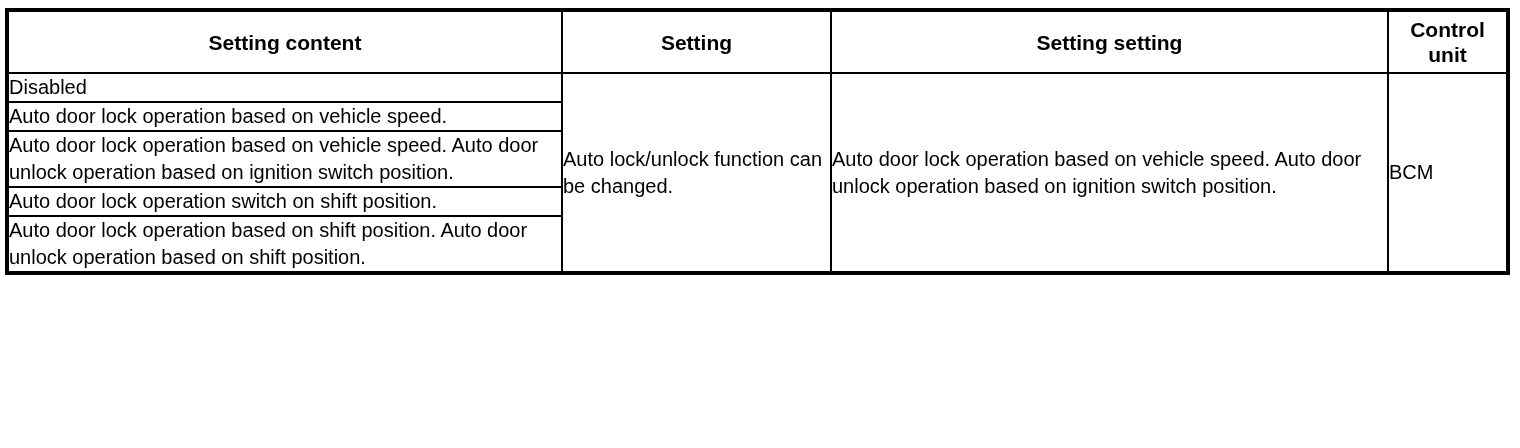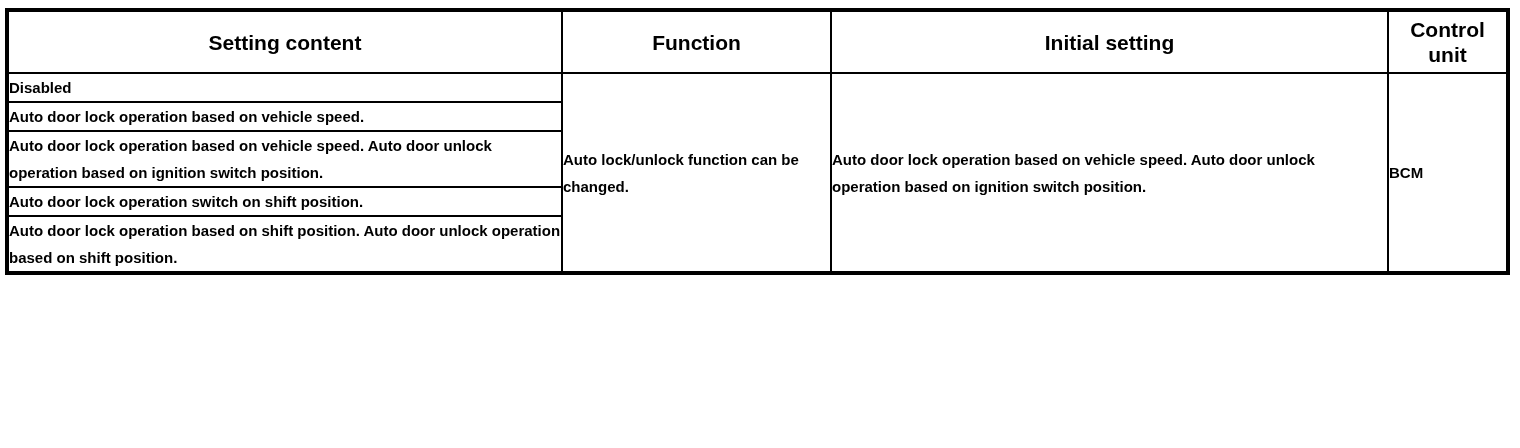--- a/index.html
+++ b/index.html
@@ -40,22 +40,22 @@
   thead th {
     text-align: center;
     font-weight: bold;
     font-size: 21px;
     line-height: 25px;
     height: 60px;
     border-bottom-width: 3px;
     padding: 4px 6px;
   }
   tbody td {
-    font-weight: bold;
-    font-size: 15px;
+    font-weight: normal;
+    font-size: 20px;
     line-height: 27px;
     text-align: left;
     padding: 5px 7px 6px 7px;
     vertical-align: top;
   }
   td.mid-cell {
     vertical-align: middle;
     padding-left: 9px;
     padding-right: 9px;
   }
@@ -83,24 +83,24 @@
       <col class="c-initial">
       <col class="c-unit">
     </colgroup>
 
     <thead>
       <tr>
         <th>
           <span class="hdr-text">Setting content</span>
         </th>
         <th>
-          <span class="hdr-text">Function</span>
+          <span class="hdr-text">Setting</span>
         </th>
         <th>
-          <span class="hdr-text">Initial setting</span>
+          <span class="hdr-text">Setting setting</span>
         </th>
         <th>
           <span class="hdr-text cell-text">Control
 unit</span>
         </th>
       </tr>
     </thead>
 
     <tbody>
       <tr>

